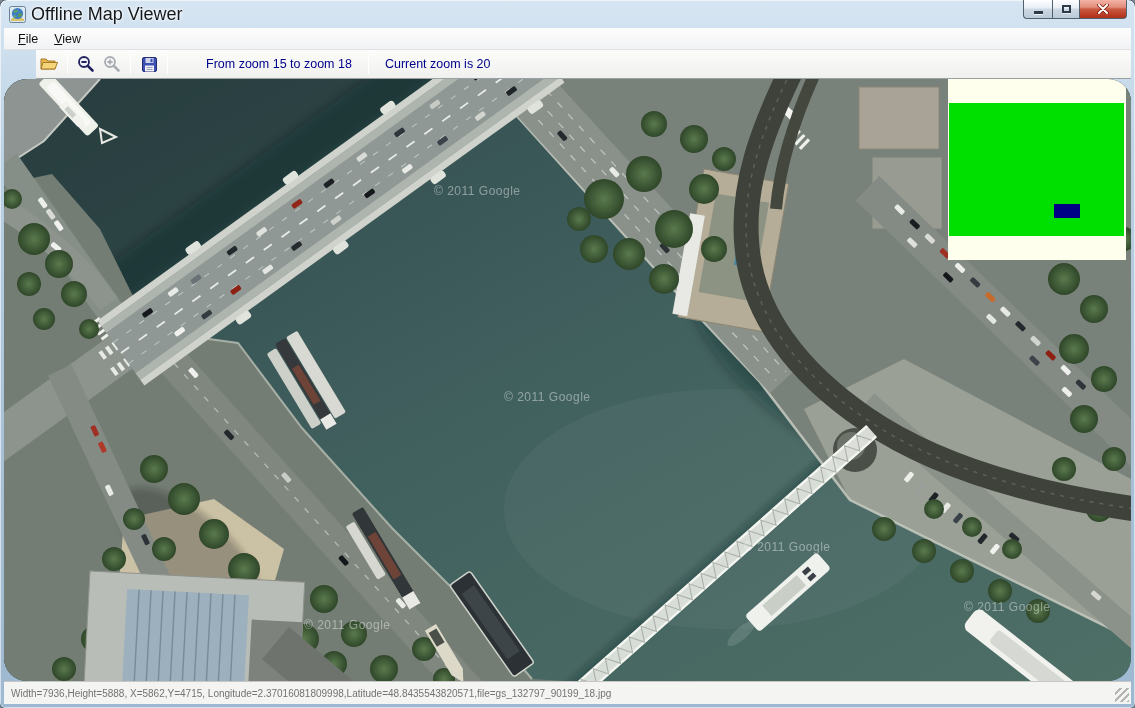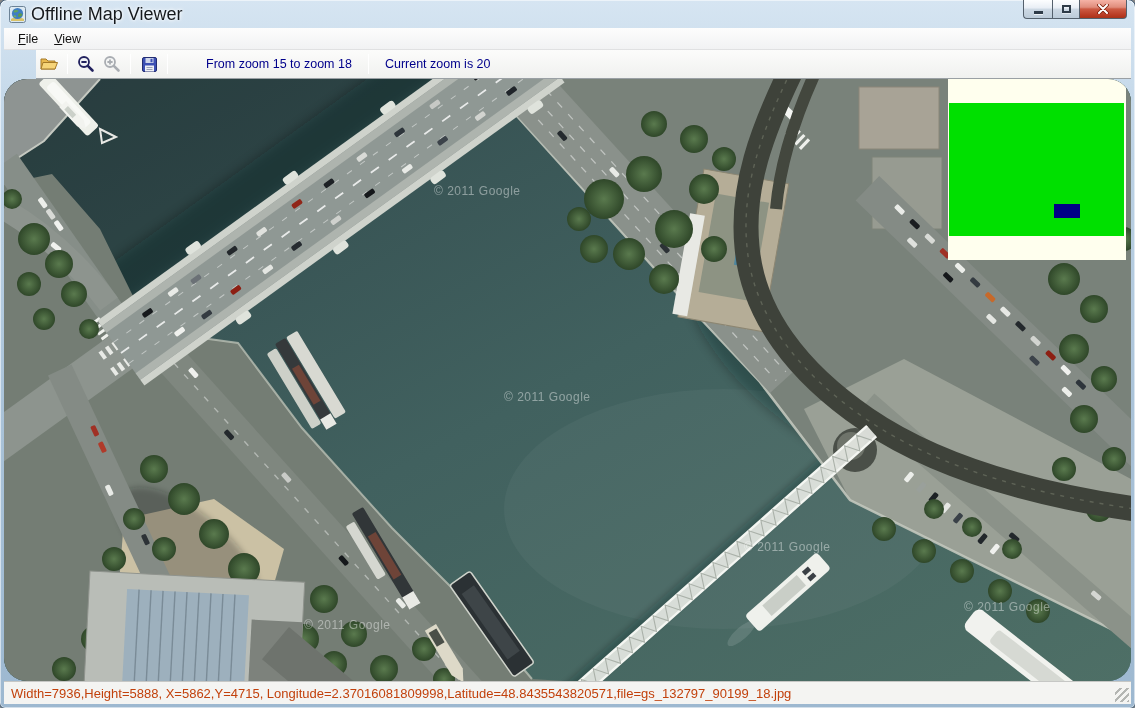--- a/index.html
+++ b/index.html
@@ -33,21 +33,21 @@
     display:flex;align-items:center;margin-left:32px;}
   .tb-btn{width:26px;height:24px;display:flex;align-items:center;justify-content:center;border-radius:3px;}
   .tb-sep{width:1px;height:20px;background:#cfd0ce;border-right:1px solid #fff;margin:0 5px;}
   .tb-label{color:#00008B;font-size:12.5px;padding:0 11px;white-space:nowrap;}
   
   .map-area{position:absolute;left:4px;top:79px;width:1127px;height:602px;overflow:hidden;background:#3f5f60;border-radius:23px;}
   .map-svg{position:absolute;left:0;top:0;width:100%;height:100%;display:block;}
   .minimap{position:absolute;left:944px;top:0;width:178px;height:181px;}
   
   .statusbar{position:absolute;left:4px;right:4px;top:681px;height:23px;background:#f4f4f2;
-    border-top:1px solid #c6c7c5;display:flex;align-items:center;font-size:13px;color:#c2410c;
+    border-top:1px solid #c6c7c5;display:flex;align-items:center;font-size:10px;color:#737373;
     padding-left:7px;white-space:nowrap;overflow:hidden;}
   .grip{position:absolute;right:2px;bottom:2px;width:14px;height:14px;
     background:repeating-linear-gradient(135deg,transparent 0 3px,#b4b6b3 3px 5px);}
 </style>
 </head>
 <body>
 
 <div class="window">
 
   <div class="titlebar">

